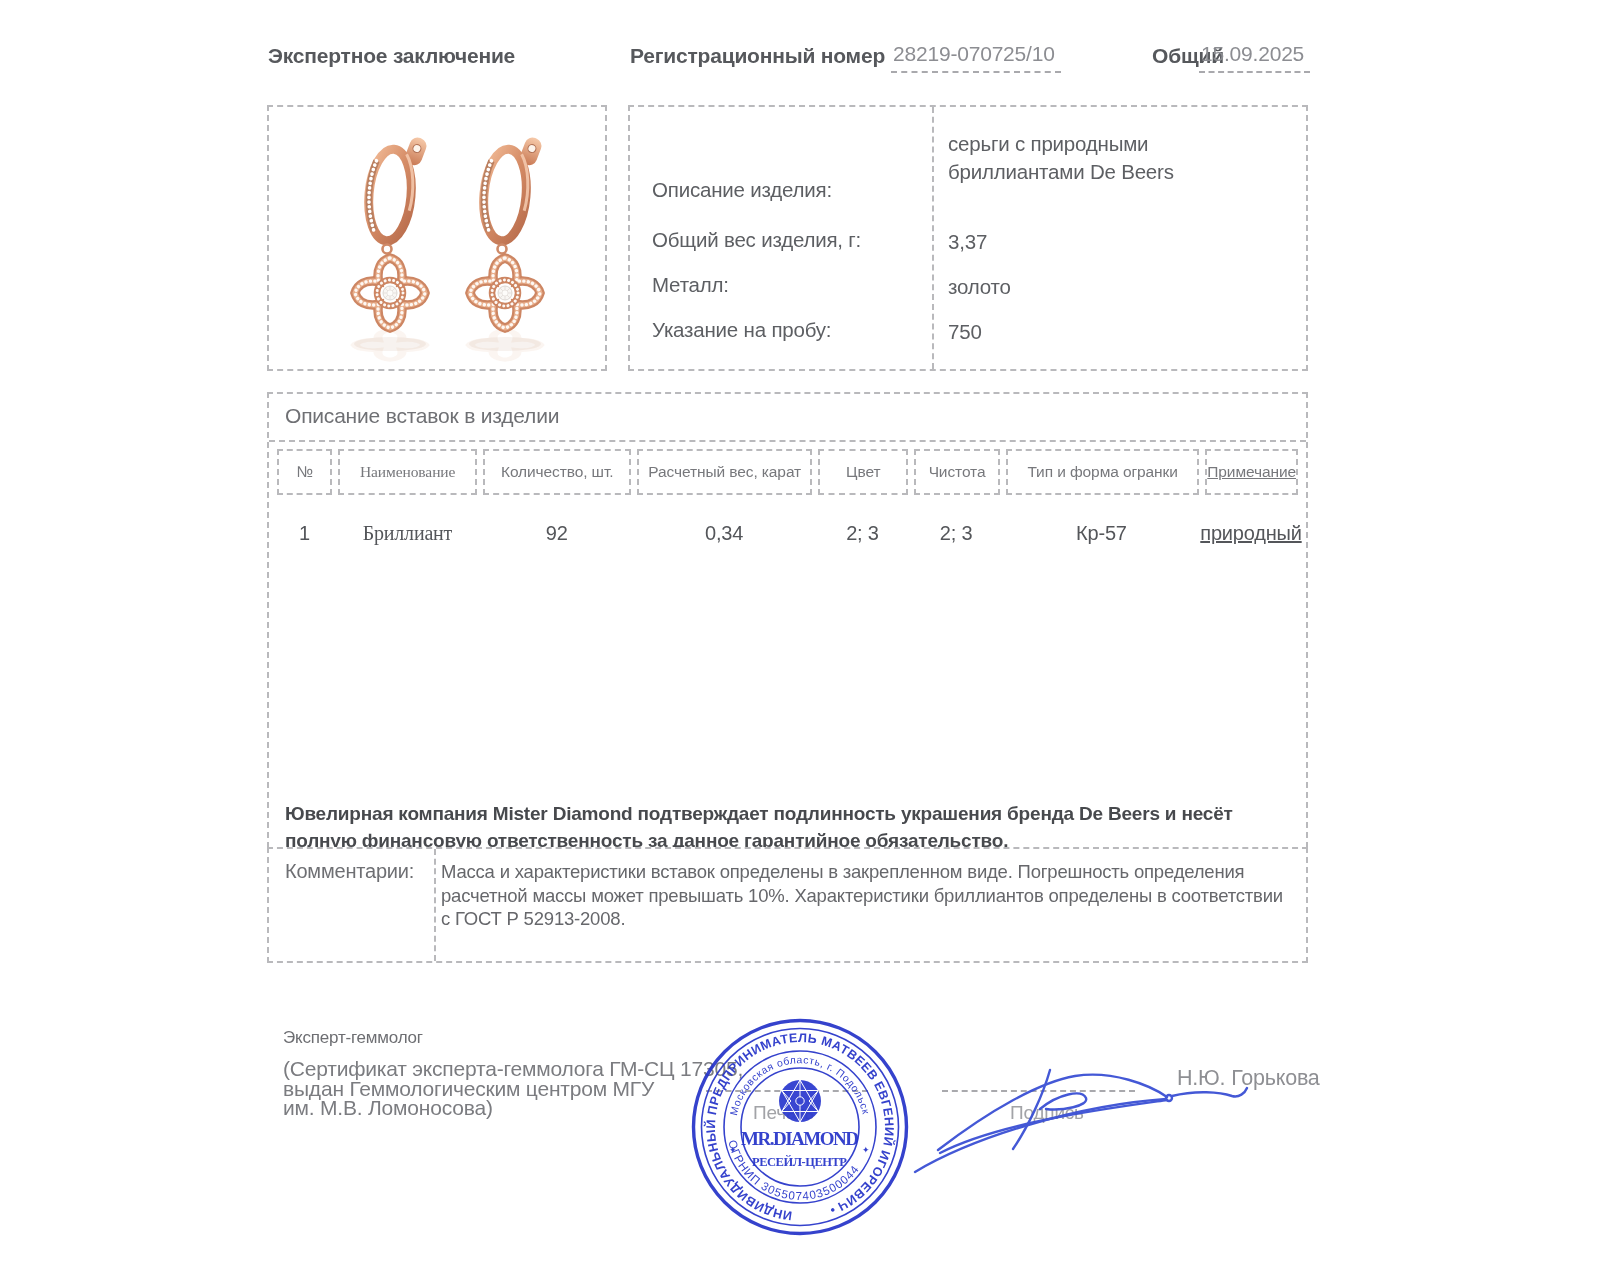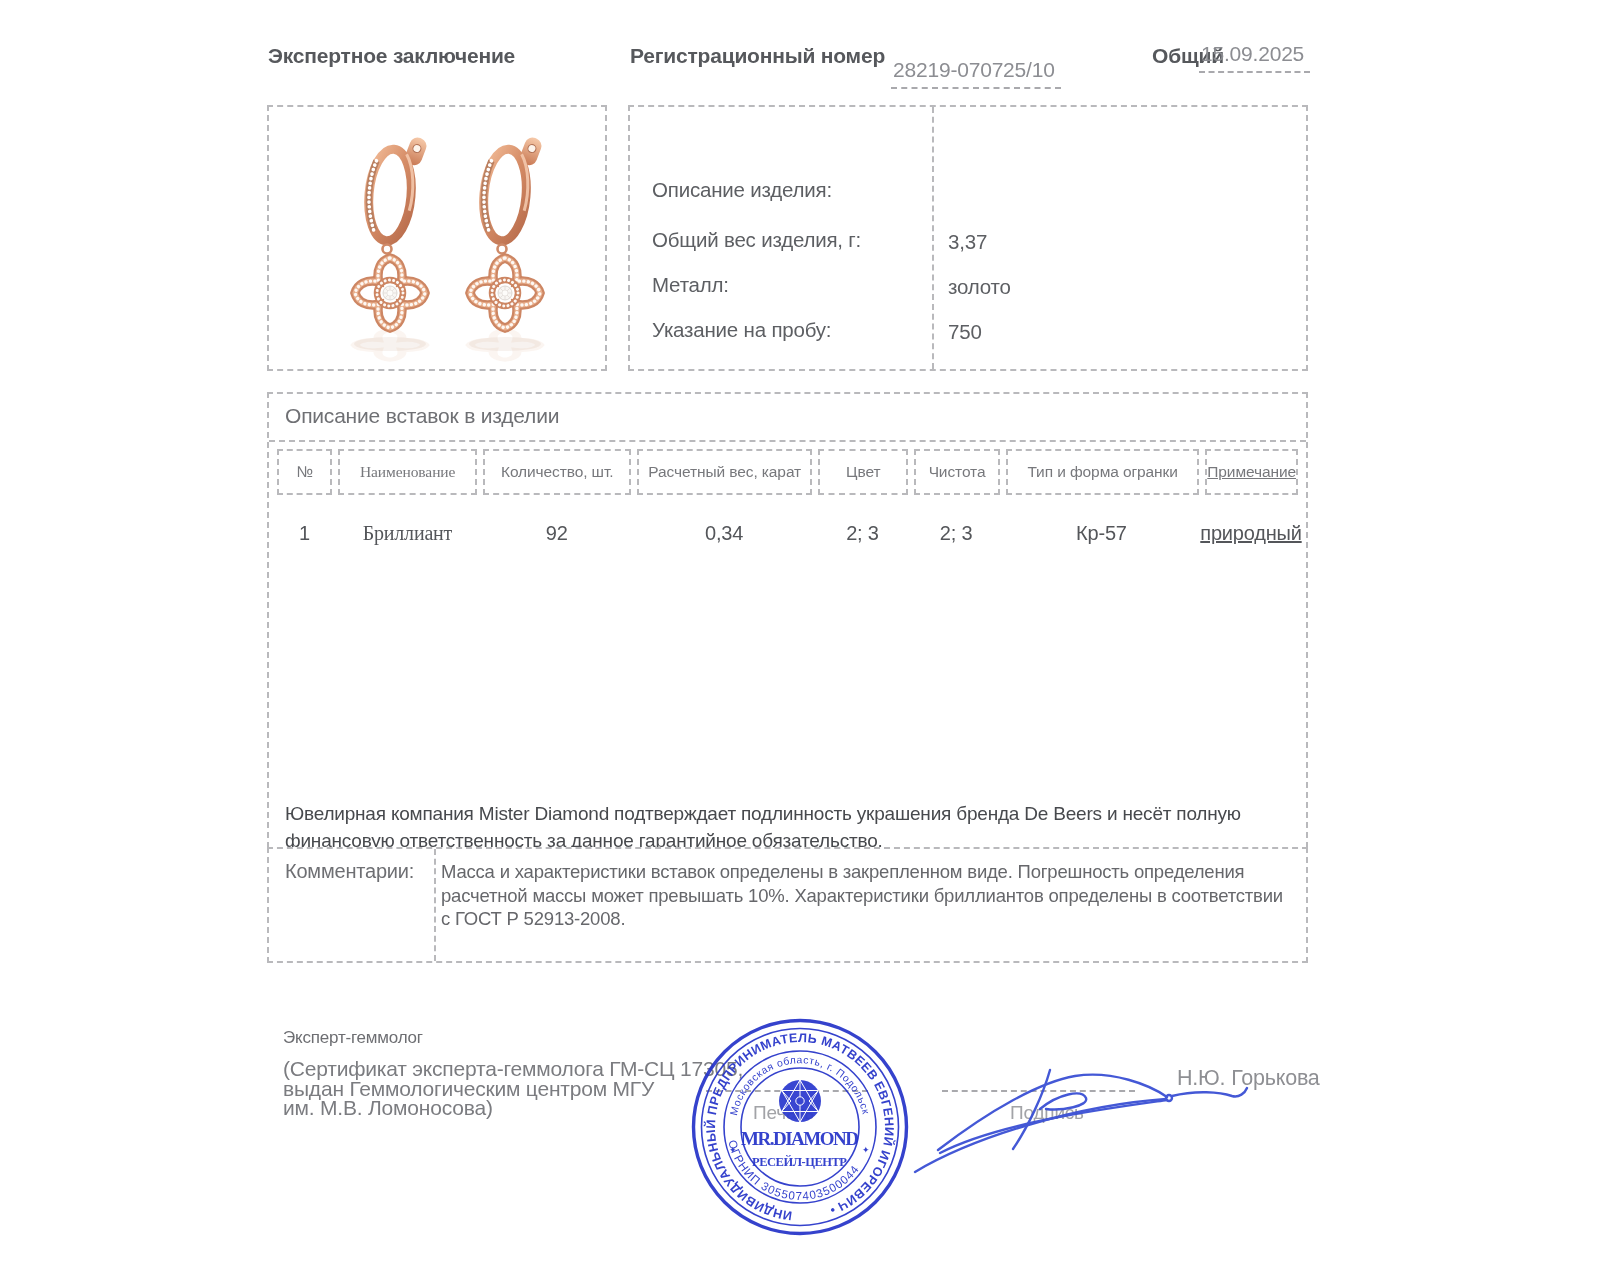--- a/index.html
+++ b/index.html
@@ -24,21 +24,21 @@
   .d-value { left:318px; color:#5d5f63; font-size:20.5px; line-height:28px; letter-spacing:-0.2px; }
 
   
   #table-box { left:267px; top:392px; width:1041px; height:476px; }
   #table-title-band { border-bottom:2px dashed #b9b9bc; padding:10px 16px 12px 16px; }
   #table-title { color:#6f7074; font-size:21px; letter-spacing:-0.2px; }
   #thead-row, #tdata-row { display:flex; gap:6px; margin:7px 8px 0 8px; }
   .th { border:2px dashed #b9b9bc; height:46px; display:flex; align-items:center; justify-content:center; color:#77787c; font-size:15.5px; text-align:center; letter-spacing:-0.1px; }
   .td { display:flex; align-items:flex-start; justify-content:center; color:#54565a; font-size:20px; padding-top:20px; letter-spacing:-0.2px; }
   .c0{width:55px;} .c1{width:140px;font-family:Liberation Serif, serif;} .c2{width:148px;} .c3{width:176px;} .c4{width:90px;} .c5{width:86px;} .c6{width:194px;} .c7{width:94px; flex:1;text-decoration:underline;}
-  #statement { left:16px; right:18px; bottom:12px; color:#47494d; font-size:19px; font-weight:normal; line-height:27px; letter-spacing:-0.2px; }
+  #statement { left:16px; right:18px; bottom:12px; color:#47494d; font-size:19px; font-weight:bold; line-height:27px; letter-spacing:-0.2px; }
 
   
   #comments-box { left:267px; top:847px; width:1041px; height:116px; }
   #comments-divider { left:165px; top:0; bottom:0; width:0; border-left:2px dashed #b9b9bc; }
   #comments-label { left:16px; top:11px; color:#6e6f73; font-size:20px; letter-spacing:-0.2px; }
   #comments-text { left:172px; top:11px; right:12px; color:#66676b; font-size:18.5px; line-height:23.5px; letter-spacing:-0.2px; }
 
   
   #expert-title { left:283px; top:1028px; color:#6d6e72; font-size:17px; letter-spacing:-0.2px; }
   #expert-cert { left:283px; top:1059px; color:#7b7c80; font-size:21px; line-height:19.5px; white-space:pre-line; letter-spacing:-0.2px; }
@@ -54,21 +54,21 @@
   #signature-svg { left:900px; top:1035px; }
   svg text { user-select:none; }
 </style>
 </head>
 <body>
 
 <div id="doc">
 
   <div class="abs h-label" style="left:268px; top:44px;">Экспертное заключение</div>
   <div class="abs h-label" style="left:630px; top:44px;">Регистрационный номер</div>
-  <div class="abs h-value" style="left:891px; top:58px;">28219-070725/10</div>
+  <div class="abs h-value" style="left:891px; top:42px;">28219-070725/10</div>
   <div class="abs h-label" style="left:1152px; top:44px;">Общий</div>
   <div class="abs h-value" style="left:1199px; top:42px;">15.09.2025</div>
 
   <div class="abs dbox" id="photo-box">
     <svg width="336" height="262" viewBox="0 0 336 262">
       <defs>
         <linearGradient id="gold" x1="0" y1="0" x2="1" y2="1">
           <stop offset="0" stop-color="#f2bc98"></stop>
             <stop offset="0.45" stop-color="#d68d67"></stop>
             <stop offset="1" stop-color="#b76b4b"></stop>
@@ -109,20 +109,21 @@
         </g>
       </defs>
       <use href="#earring" x="0"></use>
       <use href="#earring" x="115"></use>
     </svg>
   </div>
 
   <div class="abs dbox" id="desc-box">
     <div class="abs" id="desc-divider"></div>
     <div class="abs d-label" style="top:23px;margin-top:48px;">Описание изделия:</div>
+    <div class="abs d-value" style="top:23px; max-width:330px;">серьги с природными бриллиантами De Beers</div>
     <div class="abs d-label" style="top:121px;">Общий вес изделия, г:</div>
     <div class="abs d-value" style="top:121px;">3,37</div>
     <div class="abs d-label" style="top:166px;">Металл:</div>
     <div class="abs d-value" style="top:166px;">золото</div>
     <div class="abs d-label" style="top:211px;">Указание на пробу:</div>
     <div class="abs d-value" style="top:211px;">750</div>
   </div>
 
   <div class="abs dbox" id="table-box">
     <div id="table-title-band">

